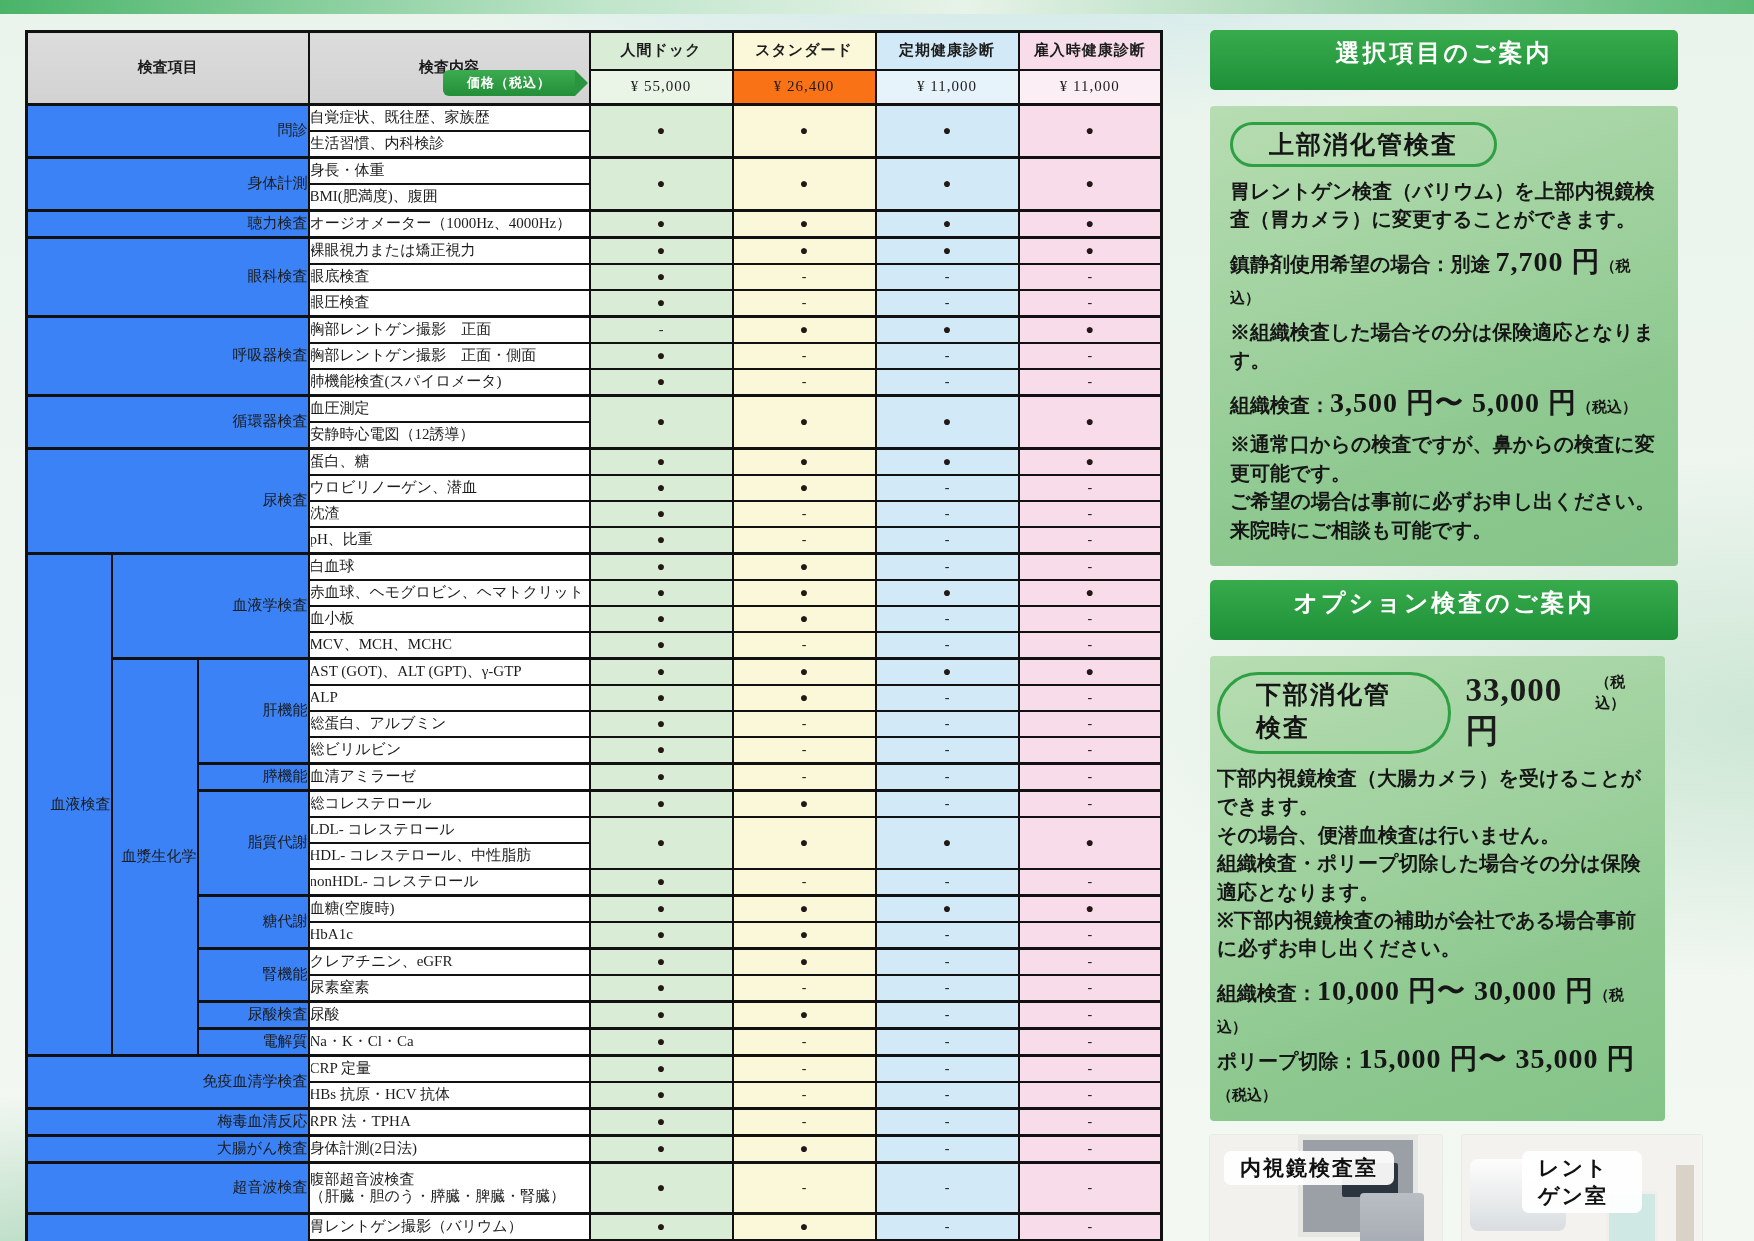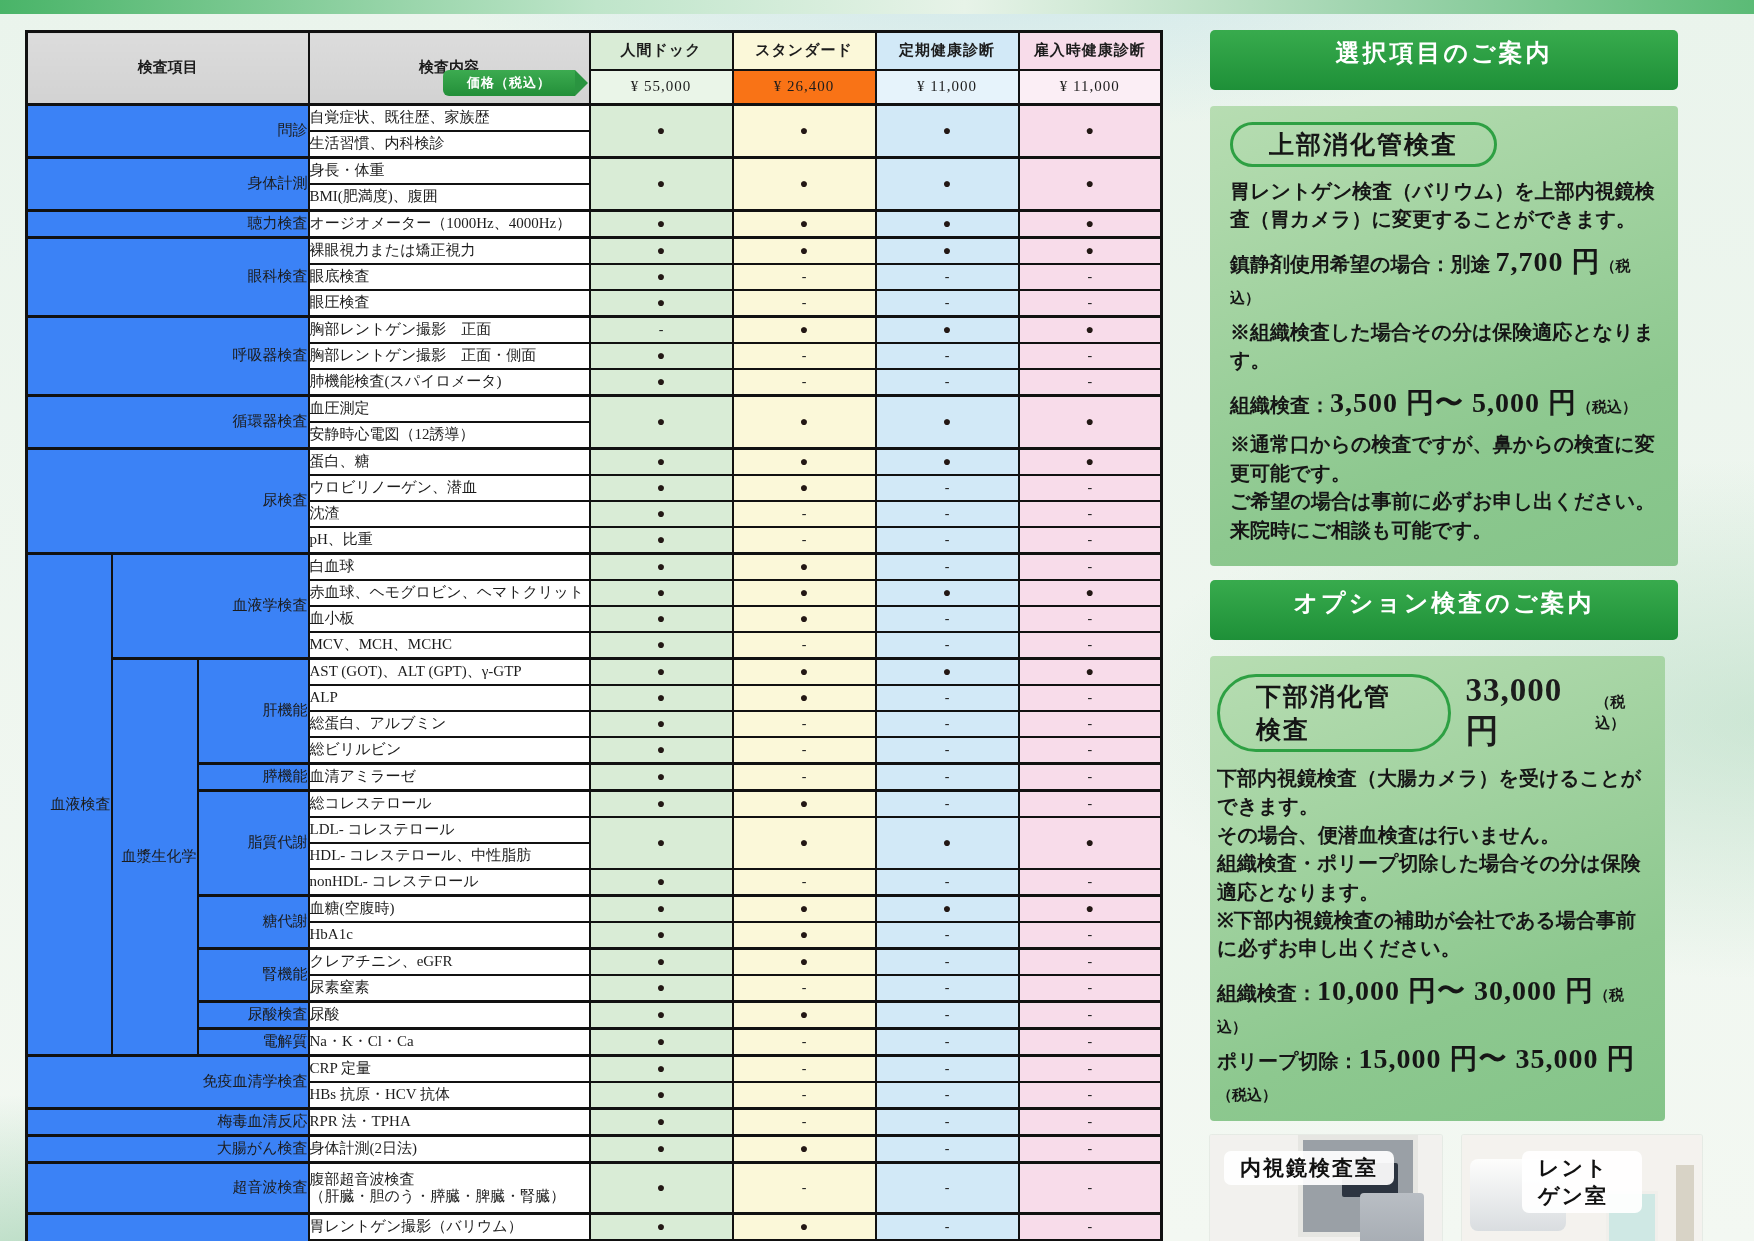--- a/index.html
+++ b/index.html
@@ -23,21 +23,21 @@
   col.c1{width:85px}col.c2{width:86px}col.c3{width:111px}col.c4{width:281px}
   col.cg,col.cy,col.cb,col.cp{width:143px}
   th.corner{background:linear-gradient(180deg,#dcdcdc,#d2d2d2);font-size:19px;font-weight:bold;height:70px;}
   th.plan{font-size:17px;font-weight:bold;height:36px;letter-spacing:1px;}
   td.price{font-size:19px;text-align:center;height:32px;letter-spacing:1px;}
   .g{background:#d9ecd6}.y{background:#fbf8d9}.b{background:#d2e9f7}.p{background:#f8dcea}
   td.price.g{background:#eaf5e8}td.price.y{background:#f97316}
   td.price.b{background:#e6f3fb}td.price.p{background:#fbeef5}
   tbody td{height:24px;}
   td.item{text-align:right;font-size:15px;background:#3b82f6;}
-  td.content{text-align:left;padding-left:10px;font-size:14.5px;background:#fff;}
+  td.content{text-align:left;padding-left:10px;font-size:14.5px;background:#fff;border-radius:10px;}
   td.content.ml{white-space:pre-line;height:48px;}
   td.mark{text-align:center;}
   td.mark.dot{font-size:14px;color:#231815;}
   td.mark.dash{font-size:14px;color:#222;}
   tr.sec td{border-top:3px solid #111;}
   td.note{height:60px;text-align:left;padding-left:14px;font-size:15px;background:#fff;}
   .price-badge{position:absolute;left:418px;top:40px;width:132px;height:26px;
     background:linear-gradient(180deg,#3cab50,#238f39);color:#fff;font-size:13px;font-weight:bold;
     text-align:center;line-height:26px;border-radius:6px 0 0 6px;letter-spacing:1px;z-index:5;}
   .price-badge:after{content:"";position:absolute;right:-13px;top:0;
@@ -47,21 +47,21 @@
   .sidebar{position:absolute;left:1210px;top:30px;width:490px;}
   .banner{height:60px;border-radius:5px;background:linear-gradient(180deg,#38ab4d,#1e9038);
     color:#fff;font-size:24px;font-weight:bold;text-align:center;line-height:46px;
     letter-spacing:3px;margin-bottom:16px;width:468px;}
   .panel{width:428px;background:linear-gradient(160deg,#b7ddb2,#8dc88f 70%,#84c489);
     border-radius:4px;padding:16px 20px 14px 20px;margin-bottom:14px;}
   .panel1{min-height:306px;}
   .panel2{min-height:268px;padding-left:7px;}
   .pill{display:inline-block;border:3px solid #2ea043;border-radius:999px;
     padding:3px 36px;font-size:25px;font-weight:bold;letter-spacing:2px;color:#151515;}
-  .pillrow{display:flex;align-items:center;gap:14px;margin-bottom:10px;}
+  .pillrow{display:flex;gap:14px;margin-bottom:10px;}
   .bigprice{font-size:33px;font-weight:bold;letter-spacing:1px;}
   .sline{font-size:20px;font-weight:600;line-height:1.42;color:#161616;white-space:pre-line;}
   .sline.para{margin:8px 0;}
   .sline .big{font-size:28px;font-weight:bold;letter-spacing:1px;}
   .sline .small{font-size:15px;}
 
   
   .photos{display:grid;grid-template-columns:232px 240px;grid-template-rows:196px 210px;
     gap:20px 20px;margin-top:0;}
   .photo{position:relative;border-radius:2px;overflow:hidden;background:#e9e9e4;

